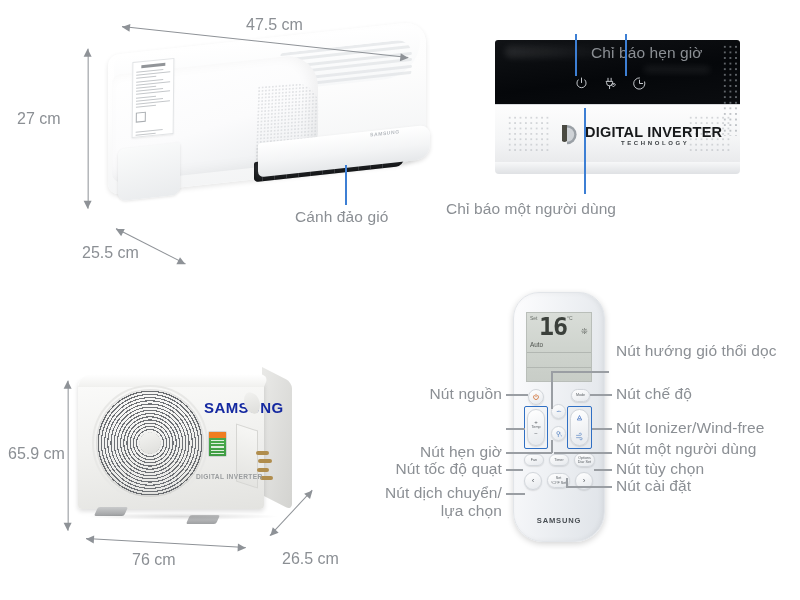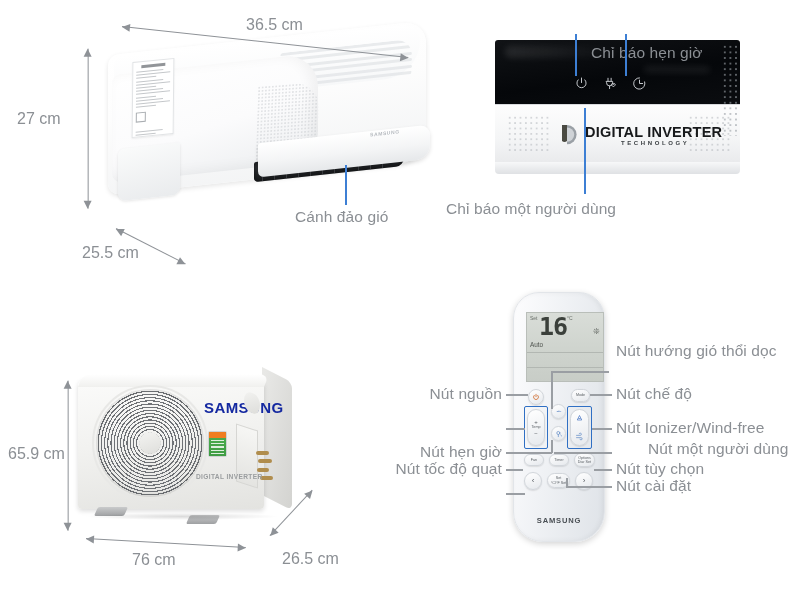--- a/index.html
+++ b/index.html
@@ -218,21 +218,21 @@
 
   
   #remote{position:absolute;left:513px;top:292px;width:92px;height:250px;}
   .rm-shell{
     position:absolute;inset:0;border-radius:26px 26px 30px 30px;
     background:linear-gradient(98deg,#fdfdfe 0%,#f0f2f5 42%,#dfe3e8 100%);
     box-shadow:0 2px 6px rgba(0,0,0,.17),inset -2px 0 5px rgba(0,0,0,.05);
     border:.6px solid #e2e5e9;box-sizing:border-box;
   }
   .rm-lcd{
-    position:absolute;left:13px;top:20px;width:78px;height:70px;
+    position:absolute;left:13px;top:20px;width:66px;height:70px;
     background:linear-gradient(180deg,#d9ddd8 0%,#cfd4ce 52%,#c8cdc7 100%);
     border:.8px solid #b9beb9;box-sizing:border-box;
   }
   .rm-lcd .set{position:absolute;left:3px;top:2px;font-size:5px;color:#6a6f6a;}
   .rm-lcd .deg{position:absolute;left:40px;top:2px;font-size:5px;color:#6a6f6a;}
   .rm-lcd .temp{
     position:absolute;left:12px;top:2px;font-size:25px;line-height:24px;
     color:#3b403b;font-family:"DejaVu Sans Mono","Liberation Mono",monospace;
     font-weight:700;letter-spacing:-1px;
   }
@@ -307,21 +307,21 @@
         <div class="sl m"></div>
       <div class="sl"></div>
         <div class="sl s"></div>
       <div class="sq"></div>
       <div class="sl m" style="margin-top:9px"></div>
       <div class="sl s"></div>
     </div>
   </div>
 
   <div class="arrow" style="left:122px;top:26px;width:288px;transform:rotate(6.2deg);"></div>
-  <div class="dim" style="left:246px;top:16px;">36.5 cm</div>
+  <div class="dim" style="left:246px;top:16px;">47.5 cm</div>
 
   <div class="arrow" style="left:88px;top:48px;width:160px;transform:rotate(90deg);transform-origin:0 50%;"></div>
   <div class="dim" style="left:17px;top:110px;">27 cm</div>
 
   <div class="arrow" style="left:116px;top:228px;width:78px;transform:rotate(27deg);"></div>
   <div class="dim" style="left:82px;top:244px;">25.5 cm</div>
 
   <div class="lead v" style="left:345px;top:165px;height:40px;"></div>
   <div class="lbl" style="left:295px;top:208px;">Cánh đảo gió</div>
 
@@ -491,34 +491,36 @@
 
   <div class="lead h gray" style="left:506px;top:428px;width:19px;"></div>
 
   <div class="lbl r" style="left:336px;top:443px;width:166px;">Nút hẹn giờ</div>
   <div class="lead gray" style="left:506px;top:452px;width:46px;height:1.6px;"></div>
   <div class="lead gray" style="left:551px;top:440px;width:1.6px;height:13px;"></div>
 
   <div class="lbl r" style="left:336px;top:460px;width:166px;">Nút tốc độ quạt</div>
   <div class="lead h gray" style="left:506px;top:469px;width:17px;"></div>
 
+  <div class="lbl r" style="left:316px;top:484px;width:186px;">Nút dịch chuyển/
+lựa chọn</div>
   <div class="lead h gray" style="left:506px;top:493px;width:19px;"></div>
 
   <div class="lead gray" style="left:551px;top:371px;width:1.6px;height:38px;"></div>
   <div class="lead h gray" style="left:551px;top:371px;width:58px;"></div>
   <div class="lbl" style="left:616px;top:342px;">Nút hướng gió thổi dọc</div>
 
   <div class="lead h gray" style="left:590px;top:394px;width:22px;"></div>
   <div class="lbl" style="left:616px;top:385px;">Nút chế độ</div>
 
   <div class="lead h gray" style="left:592px;top:428px;width:20px;"></div>
   <div class="lbl" style="left:616px;top:419px;">Nút Ionizer/Wind-free</div>
 
   <div class="lead h gray" style="left:554px;top:452px;width:58px;"></div>
-  <div class="lbl" style="left:616px;top:440px;margin-left:32px;">Nút một người dùng</div>
+  <div class="lbl" style="left:616px;top:440px;">Nút một người dùng</div>
 
   <div class="lead h gray" style="left:594px;top:469px;width:18px;"></div>
   <div class="lbl" style="left:616px;top:460px;text-align:right;">Nút tùy chọn</div>
 
   <div class="lead gray" style="left:566px;top:478px;width:1.6px;height:9px;"></div>
   <div class="lead h gray" style="left:566px;top:486px;width:46px;"></div>
   <div class="lbl" style="left:616px;top:477px;">Nút cài đặt</div>
 
 </div>
 

